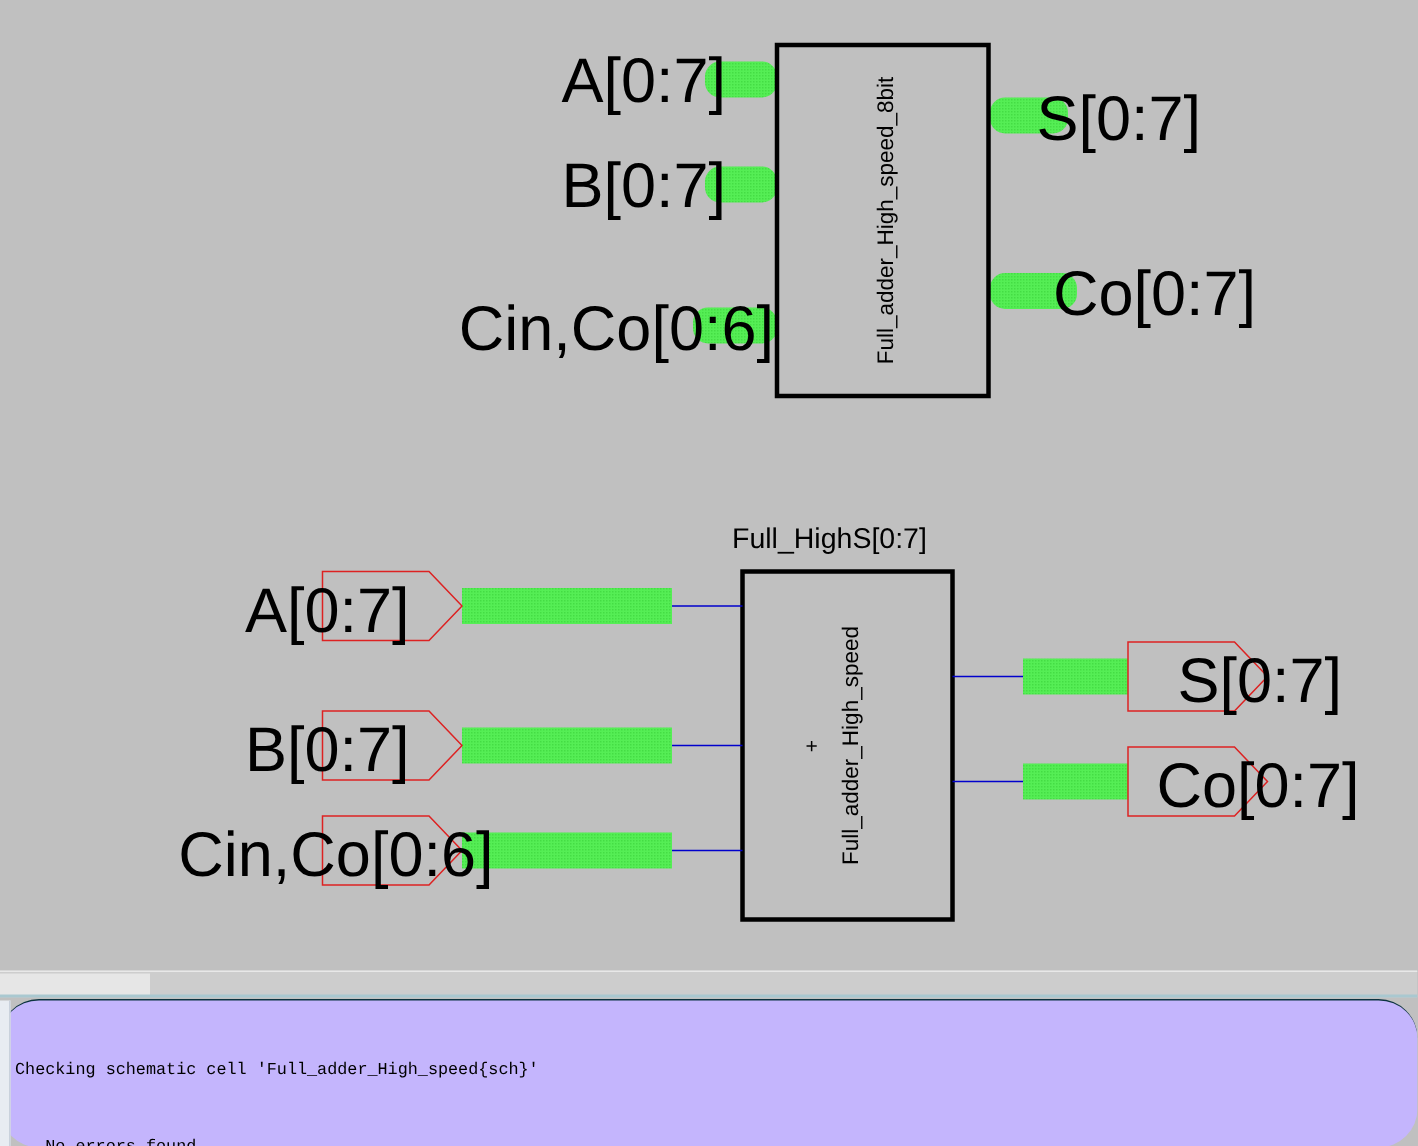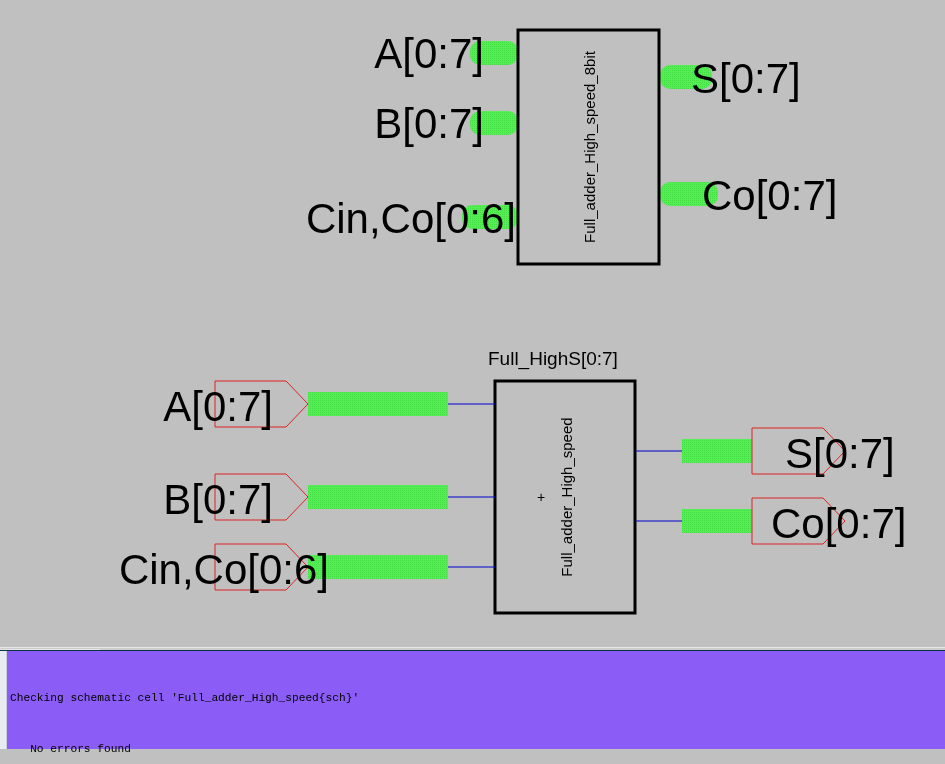--- a/index.html
+++ b/index.html
@@ -20,22 +20,22 @@
     }
     .hscroll .thumb-left {
       position: absolute; left: 0; top: 1px; width: 100px; height: 15px;
       background: #e6e6e6;
     }
     .hscroll .edge {
       position: absolute; left: 0; bottom: 0; width: 945px; height: 2px;
       background: #a9c8d0;
     }
     .console {
-      position: absolute; left: 0; top: 650px; width: 945px; height: 98px;
-      background: #8b5cf6; border-top: 1px solid #0c3340;
+      position: absolute; left: 0; top: 666px; width: 945px; height: 98px;
+      background: #c4b5fd; border-top: 1px solid #0c3340; border-radius: 26px;
     }
     .console .gutter {
       position: absolute; left: 0; top: 0; width: 6px; height: 98px;
       background: #e8ecf2; border-right: 1px solid #c9d1dc;
     }
     .console .lines {
       position: absolute; left: 10px; top: 5px;
       font-family: "Liberation Mono", monospace; font-size: 11.2px;
       line-height: 17px; color: #000; white-space: pre;
     }

